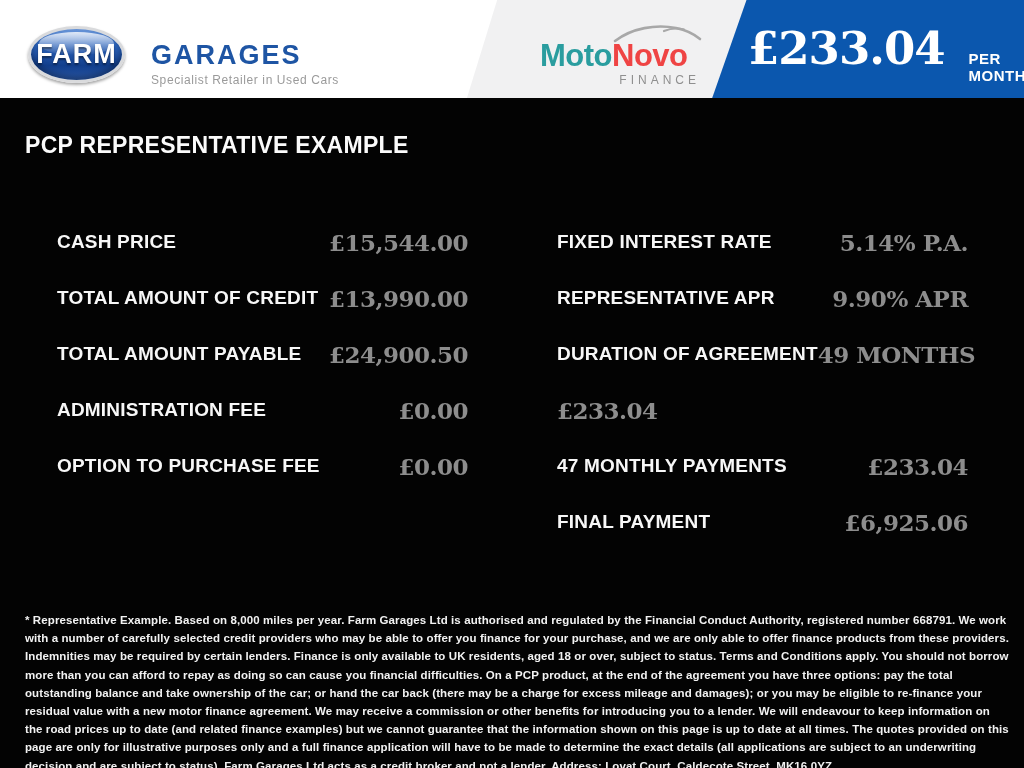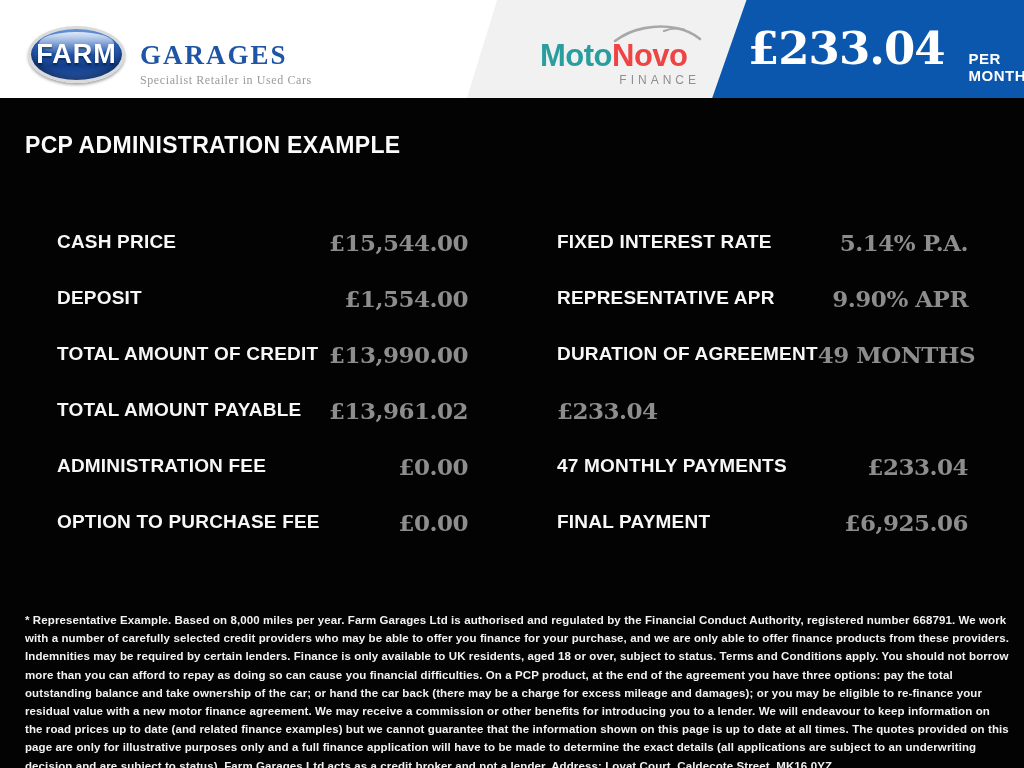--- a/index.html
+++ b/index.html
@@ -16,21 +16,21 @@
 
   .farm-logo { position:absolute; left:28px; top:26px; display:flex; align-items:flex-start; }
   .oval { position:relative; width:97px; height:57px; border-radius:50%;
           background:linear-gradient(180deg,#6d9be0 0%, #2c63ba 30%, #123f8d 72%, #2b59a8 100%);
           border:3px solid #d9dadc; box-shadow:0 2px 3px rgba(0,0,0,.35), inset 0 -3px 6px rgba(0,0,0,.35);
           display:flex; align-items:center; justify-content:center; }
   .oval::before { content:""; position:absolute; left:9%; top:5%; width:82%; height:46%; border-radius:50%;
           background:linear-gradient(180deg, rgba(255,255,255,.8), rgba(255,255,255,0)); }
   .oval-text { position:relative; z-index:2; color:#fff; font-weight:bold; font-size:27px; letter-spacing:1px;
           text-shadow:0 2px 2px rgba(0,0,0,.45); }
-  .farm-text { margin-left:15px; padding-top:16px;font-family:Liberation Serif, serif; }
+  .farm-text { margin-left:26px; padding-top:16px; }
   .garages { color:#1e55a4; font-weight:bold; font-size:27px; letter-spacing:2px; line-height:1; }
   .tagline { color:#9a9a9a; font-size:12px; letter-spacing:0.6px; margin-top:4px; }
 
   .motonovo { position:absolute; left:540px; top:24px; width:166px; }
   .mn-swoosh { position:absolute; right:2px; top:-2px; width:92px; height:22px; }
   .mn-word { margin-top:16px; font-weight:bold; font-size:31px; line-height:1; letter-spacing:-0.5px; }
   .mn-teal { color:#2a9d9f; }
   .mn-orange { color:#ef4444; }
   .mn-finance { text-align:right; padding-right:6px; color:#8f8f8f; font-size:12px; letter-spacing:4px; margin-top:2px; }
 
@@ -81,38 +81,34 @@
       </div>
       <div class="mn-finance">FINANCE</div>
     </div>
 
     <div class="price">
       <span class="amount">£233.04</span>
       <span class="period">PER MONTH*</span>
     </div>
   </header>
 
-  <h1 class="heading">PCP ADMINISTRATION EXAMPLE</h1>
+  <h1 class="heading">PCP REPRESENTATIVE EXAMPLE</h1>
 
   <div class="col col-left">
     <div class="frow">
       <span class="lbl">CASH PRICE</span>
       <span class="val">£15,544.00</span>
     </div>
     <div class="frow">
-      <span class="lbl">DEPOSIT</span>
-      <span class="val">£1,554.00</span>
-    </div>
-    <div class="frow">
       <span class="lbl">TOTAL AMOUNT OF CREDIT</span>
       <span class="val">£13,990.00</span>
     </div>
     <div class="frow">
       <span class="lbl">TOTAL AMOUNT PAYABLE</span>
-      <span class="val">£13,961.02</span>
+      <span class="val">£24,900.50</span>
     </div>
     <div class="frow">
       <span class="lbl">ADMINISTRATION FEE</span>
       <span class="val">£0.00</span>
     </div>
     <div class="frow">
       <span class="lbl">OPTION TO PURCHASE FEE</span>
       <span class="val">£0.00</span>
     </div>
   </div>

